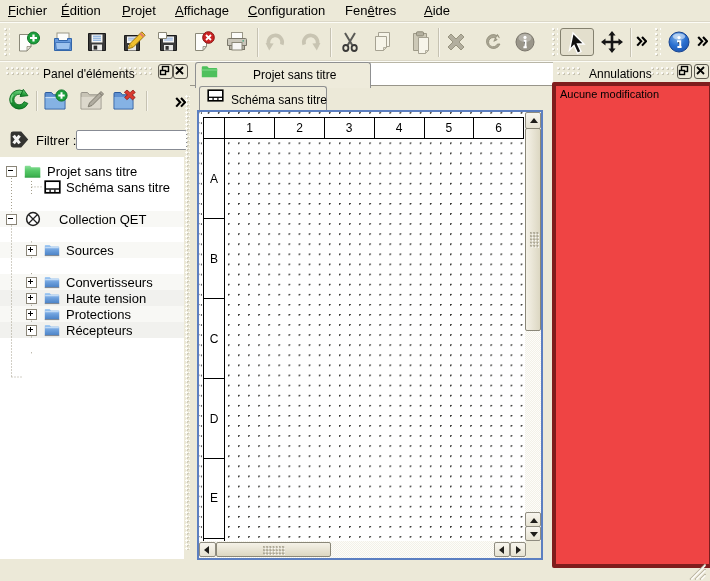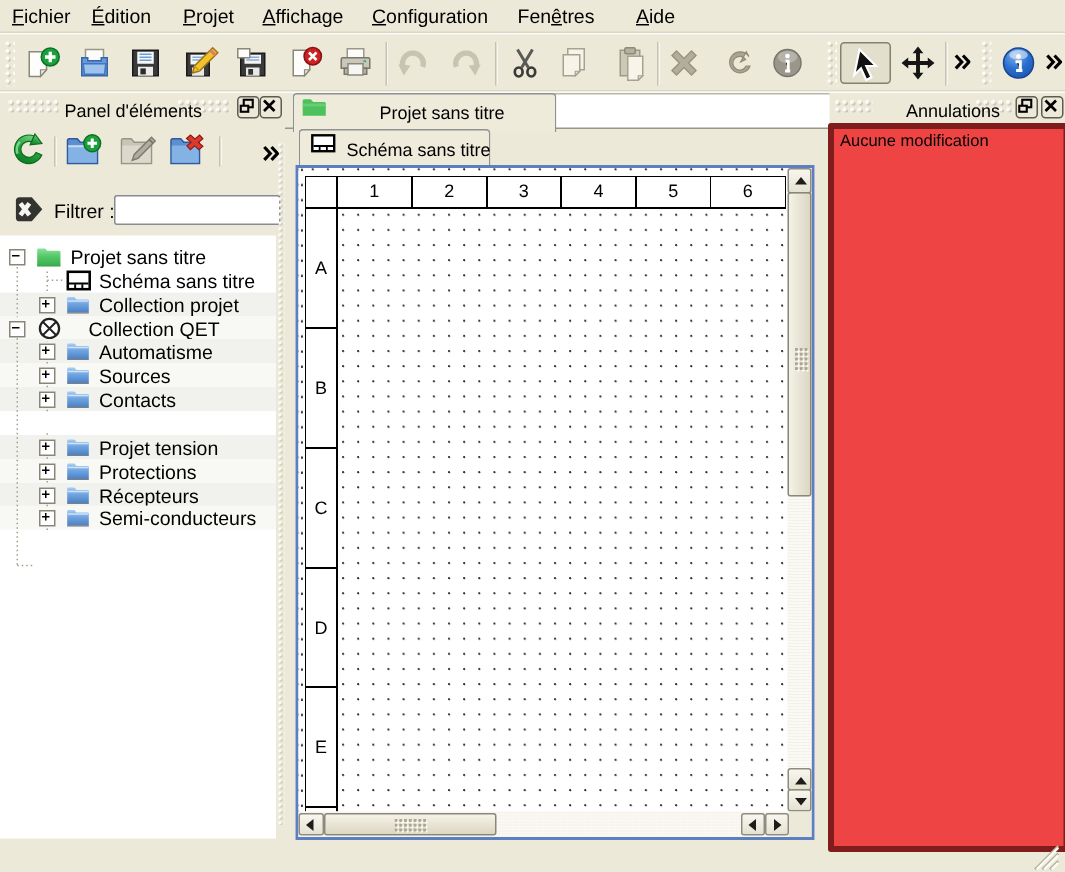--- a/index.html
+++ b/index.html
@@ -264,155 +264,107 @@
       <div class="tlabel" style="left:47px">Projet sans titre</div>
     </div>
 <div class="trow" style="top:21.9px;background:#ffffff">
       <svg class="abs" style="left:44px;top:1px" width="17" height="14" viewBox="0 0 17 14">
         <rect x="1.2" y="1.2" width="14.6" height="11.6" fill="#fff" stroke="#000" stroke-width="1.7"></rect>
         <path d="M2 9h13" stroke="#000" stroke-width="1.4"></path>
         <path d="M6.1 9.5v3.5M10.9 9.5v3.5" stroke="#000" stroke-width="1.3"></path>
       </svg>
       <div class="tlabel" style="left:66px">Schéma sans titre</div>
     </div>
-<div class="trow" style="top:37.7px;background:#f1f1ee">
-      <div class="expander plus" style="left:26px"></div>
-      <svg class="abs" style="left:44px;top:1px" width="16" height="14" viewBox="0 0 16 14">
-        <defs>
-          <linearGradient id="bfg" x1="0" y1="0" x2="0" y2="1">
-            <stop offset="0" stop-color="#a6cdf4"></stop>
-            <stop offset=".5" stop-color="#6da0dd"></stop>
-            <stop offset="1" stop-color="#4a82c6"></stop>
-          </linearGradient>
-        </defs>
-        <path d="M.8 12.4V2.8q0-.8.8-.8h4l1.4 1.6h7.4q.8 0 .8.8v8z" fill="url(#bfg)"></path>
-        <path d="M1.2 4.7h13.6" stroke="#cfe3f8" stroke-width="1"></path>
-        <path d="M.8 12.6h14.4" stroke="#7a7e86" stroke-width=".9"></path>
-      </svg>
-      <div class="tlabel" style="left:66px">Collection projet</div>
-    </div>
 <div class="trow" style="top:53.5px;background:#f8f8f5">
       <div class="expander" style="left:6px"></div>
       <svg class="abs" style="left:25px;top:0px" width="16" height="16" viewBox="0 0 16 16">
         <circle cx="8" cy="8" r="6.4" fill="#fff" stroke="#222" stroke-width="1.5"></circle>
         <path d="M3.5 3.5l9 9M12.5 3.5l-9 9" stroke="#222" stroke-width="1.3"></path>
       </svg>
       <div class="tlabel" style="left:59px">Collection QET</div>
     </div>
-<div class="trow" style="top:69.4px;background:#f1f1ee">
+<div class="trow" style="top:85.2px;background:#f8f8f5">
       <div class="expander plus" style="left:26px"></div>
       <svg class="abs" style="left:44px;top:1px" width="16" height="14" viewBox="0 0 16 14">
         <defs>
           <linearGradient id="bfg" x1="0" y1="0" x2="0" y2="1">
             <stop offset="0" stop-color="#a6cdf4"></stop>
             <stop offset=".5" stop-color="#6da0dd"></stop>
             <stop offset="1" stop-color="#4a82c6"></stop>
           </linearGradient>
         </defs>
         <path d="M.8 12.4V2.8q0-.8.8-.8h4l1.4 1.6h7.4q.8 0 .8.8v8z" fill="url(#bfg)"></path>
         <path d="M1.2 4.7h13.6" stroke="#cfe3f8" stroke-width="1"></path>
         <path d="M.8 12.6h14.4" stroke="#7a7e86" stroke-width=".9"></path>
       </svg>
-      <div class="tlabel" style="left:66px">Automatisme</div>
-    </div>
-<div class="trow" style="top:85.2px;background:#f8f8f5">
+      <div class="tlabel" style="left:66px">Sources</div>
+    </div>
+<div class="trow" style="top:117.0px;background:#f8f8f5">
       <div class="expander plus" style="left:26px"></div>
       <svg class="abs" style="left:44px;top:1px" width="16" height="14" viewBox="0 0 16 14">
         <defs>
           <linearGradient id="bfg" x1="0" y1="0" x2="0" y2="1">
             <stop offset="0" stop-color="#a6cdf4"></stop>
             <stop offset=".5" stop-color="#6da0dd"></stop>
             <stop offset="1" stop-color="#4a82c6"></stop>
           </linearGradient>
         </defs>
         <path d="M.8 12.4V2.8q0-.8.8-.8h4l1.4 1.6h7.4q.8 0 .8.8v8z" fill="url(#bfg)"></path>
         <path d="M1.2 4.7h13.6" stroke="#cfe3f8" stroke-width="1"></path>
         <path d="M.8 12.6h14.4" stroke="#7a7e86" stroke-width=".9"></path>
       </svg>
-      <div class="tlabel" style="left:66px">Sources</div>
-    </div>
-<div class="trow" style="top:101.1px;background:#f1f1ee">
+      <div class="tlabel" style="left:66px">Convertisseurs</div>
+    </div>
+<div class="trow" style="top:132.8px;background:#f1f1ee">
       <div class="expander plus" style="left:26px"></div>
       <svg class="abs" style="left:44px;top:1px" width="16" height="14" viewBox="0 0 16 14">
         <defs>
           <linearGradient id="bfg" x1="0" y1="0" x2="0" y2="1">
             <stop offset="0" stop-color="#a6cdf4"></stop>
             <stop offset=".5" stop-color="#6da0dd"></stop>
             <stop offset="1" stop-color="#4a82c6"></stop>
           </linearGradient>
         </defs>
         <path d="M.8 12.4V2.8q0-.8.8-.8h4l1.4 1.6h7.4q.8 0 .8.8v8z" fill="url(#bfg)"></path>
         <path d="M1.2 4.7h13.6" stroke="#cfe3f8" stroke-width="1"></path>
         <path d="M.8 12.6h14.4" stroke="#7a7e86" stroke-width=".9"></path>
       </svg>
-      <div class="tlabel" style="left:66px">Contacts</div>
-    </div>
-<div class="trow" style="top:132.8px;background:#f1f1ee">
+      <div class="tlabel" style="left:66px">Haute tension</div>
+    </div>
+<div class="trow" style="top:148.7px;background:#f8f8f5">
       <div class="expander plus" style="left:26px"></div>
       <svg class="abs" style="left:44px;top:1px" width="16" height="14" viewBox="0 0 16 14">
         <defs>
           <linearGradient id="bfg" x1="0" y1="0" x2="0" y2="1">
             <stop offset="0" stop-color="#a6cdf4"></stop>
             <stop offset=".5" stop-color="#6da0dd"></stop>
             <stop offset="1" stop-color="#4a82c6"></stop>
           </linearGradient>
         </defs>
         <path d="M.8 12.4V2.8q0-.8.8-.8h4l1.4 1.6h7.4q.8 0 .8.8v8z" fill="url(#bfg)"></path>
         <path d="M1.2 4.7h13.6" stroke="#cfe3f8" stroke-width="1"></path>
         <path d="M.8 12.6h14.4" stroke="#7a7e86" stroke-width=".9"></path>
       </svg>
-      <div class="tlabel" style="left:66px">Projet tension</div>
-    </div>
-<div class="trow" style="top:148.7px;background:#f8f8f5">
+      <div class="tlabel" style="left:66px">Protections</div>
+    </div>
+<div class="trow" style="top:164.5px;background:#f1f1ee">
       <div class="expander plus" style="left:26px"></div>
       <svg class="abs" style="left:44px;top:1px" width="16" height="14" viewBox="0 0 16 14">
         <defs>
           <linearGradient id="bfg" x1="0" y1="0" x2="0" y2="1">
             <stop offset="0" stop-color="#a6cdf4"></stop>
             <stop offset=".5" stop-color="#6da0dd"></stop>
             <stop offset="1" stop-color="#4a82c6"></stop>
           </linearGradient>
         </defs>
         <path d="M.8 12.4V2.8q0-.8.8-.8h4l1.4 1.6h7.4q.8 0 .8.8v8z" fill="url(#bfg)"></path>
         <path d="M1.2 4.7h13.6" stroke="#cfe3f8" stroke-width="1"></path>
         <path d="M.8 12.6h14.4" stroke="#7a7e86" stroke-width=".9"></path>
       </svg>
-      <div class="tlabel" style="left:66px">Protections</div>
-    </div>
-<div class="trow" style="top:164.5px;background:#f1f1ee">
-      <div class="expander plus" style="left:26px"></div>
-      <svg class="abs" style="left:44px;top:1px" width="16" height="14" viewBox="0 0 16 14">
-        <defs>
-          <linearGradient id="bfg" x1="0" y1="0" x2="0" y2="1">
-            <stop offset="0" stop-color="#a6cdf4"></stop>
-            <stop offset=".5" stop-color="#6da0dd"></stop>
-            <stop offset="1" stop-color="#4a82c6"></stop>
-          </linearGradient>
-        </defs>
-        <path d="M.8 12.4V2.8q0-.8.8-.8h4l1.4 1.6h7.4q.8 0 .8.8v8z" fill="url(#bfg)"></path>
-        <path d="M1.2 4.7h13.6" stroke="#cfe3f8" stroke-width="1"></path>
-        <path d="M.8 12.6h14.4" stroke="#7a7e86" stroke-width=".9"></path>
-      </svg>
       <div class="tlabel" style="left:66px">Récepteurs</div>
-    </div>
-<div class="trow" style="top:180.3px;background:#f8f8f5">
-      <div class="expander plus" style="left:26px"></div>
-      <svg class="abs" style="left:44px;top:1px" width="16" height="14" viewBox="0 0 16 14">
-        <defs>
-          <linearGradient id="bfg" x1="0" y1="0" x2="0" y2="1">
-            <stop offset="0" stop-color="#a6cdf4"></stop>
-            <stop offset=".5" stop-color="#6da0dd"></stop>
-            <stop offset="1" stop-color="#4a82c6"></stop>
-          </linearGradient>
-        </defs>
-        <path d="M.8 12.4V2.8q0-.8.8-.8h4l1.4 1.6h7.4q.8 0 .8.8v8z" fill="url(#bfg)"></path>
-        <path d="M1.2 4.7h13.6" stroke="#cfe3f8" stroke-width="1"></path>
-        <path d="M.8 12.6h14.4" stroke="#7a7e86" stroke-width=".9"></path>
-      </svg>
-      <div class="tlabel" style="left:66px">Semi-conducteurs</div>
     </div>
 <svg class="abs" style="left:0;top:0" width="184" height="402" viewBox="0 0 184 402">
       <g stroke="#a49e8c" stroke-width="1" stroke-dasharray="1,2">
         <line x1="11.5" y1="21.0" x2="11.5" y2="54.5"></line>
         <line x1="11.5" y1="68.5" x2="11.5" y2="220.0"></line>
         <line x1="31.5" y1="24.0" x2="31.5" y2="38.7"></line>
         <line x1="31.5" y1="70.5" x2="31.5" y2="70.4"></line>
         <line x1="31.5" y1="84.4" x2="31.5" y2="86.2"></line>
         <line x1="31.5" y1="100.2" x2="31.5" y2="102.1"></line>
         <line x1="31.5" y1="116.1" x2="31.5" y2="118.0"></line>
@@ -512,21 +464,21 @@
       </div>
 <div class="abs sbtn" style="left:311px;top:430px;width:14px;height:13px;">
         <div class="tri" style="left:5px;top:2.5px;border-top:4px solid transparent;border-bottom:4px solid transparent;border-left:5px solid #1e1d1a;"></div>
       </div>
     </div>
 </div>
 
 <div class="abs" id="rdock" style="left:548px;top:61px;width:162px;height:500px;">
   <div class="dots" style="left:8px;top:5px;width:26px;"></div>
   <div class="dots" style="left:102px;top:5px;width:26px;"></div>
-  <div class="dtitle" style="left:56px;top:5.5px;">Annulations</div>
+  <div class="dtitle" style="left:41px;top:5.5px;">Annulations</div>
   <div class="dbtn" style="left:129px;top:3px;">
       <svg width="13" height="13" viewBox="0 0 13 13" style="position:absolute;left:-1px;top:-1px">
         <rect x="4.5" y="2.5" width="6" height="5" fill="none" stroke="#000" stroke-width="1.4"></rect>
         <rect x="2.5" y="6.5" width="5" height="4" fill="#ece9d8" stroke="#000" stroke-width="1.4"></rect>
       </svg>
     </div>
   <div class="dbtn" style="left:146px;top:3px;">
       <svg width="13" height="13" viewBox="0 0 13 13" style="position:absolute;left:-1px;top:-1px">
         <path d="M3 3l7 7M10 3l-7 7" stroke="#000" stroke-width="1.8"></path>
       </svg>

